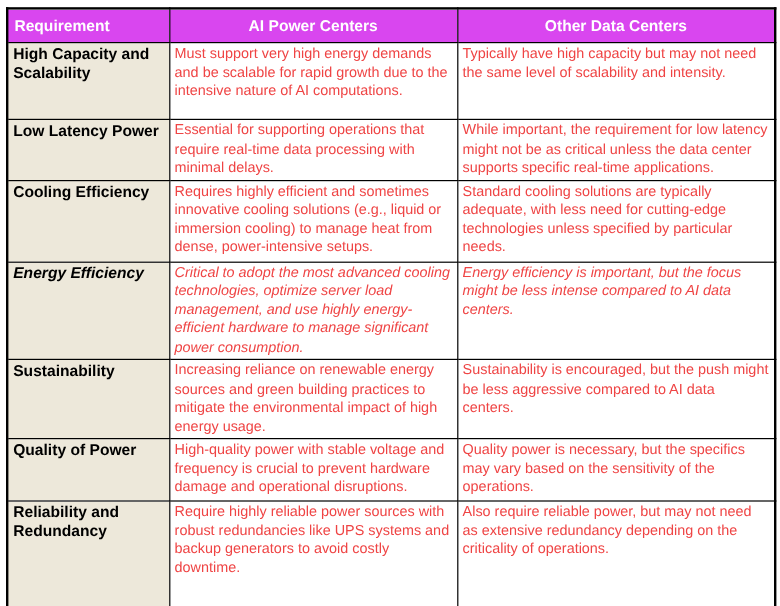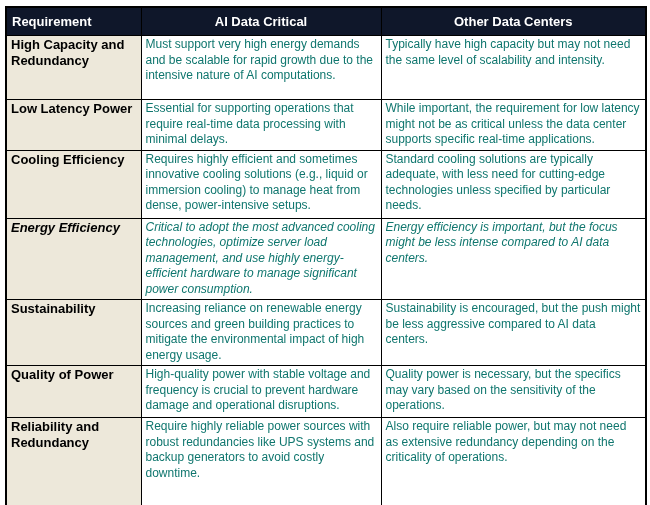--- a/index.html
+++ b/index.html
@@ -27,21 +27,21 @@
   table.compare col.c1 { width: 135px; }
   table.compare col.c2 { width: 240px; }
   table.compare col.c3 { width: 265px; }
   table.compare th, table.compare td {
     border: 1px solid #000000;
     vertical-align: top;
     padding: 1px 4px 2px 4px;
     overflow: hidden;
   }
   table.compare thead th {
-    background: #0f172a;
+    background: #d946ef;
     color: #ffffff;
     font-size: 13px;
     font-weight: bold;
     height: 27px;
     vertical-align: middle;
     text-align: center;
     padding-top: 0;
     padding-bottom: 0;
   }
   table.compare thead th.req-head {
@@ -50,45 +50,45 @@
   }
   td.req {
     background: #ede8da;
     color: #000000;
     font-size: 13px;
     font-weight: bold;
     line-height: 16px;
   }
   td.body-cell {
     background: #ffffff;
-    color: #0f766e;
+    color: #ef4444;
     font-size: 12px;
     line-height: 15.5px;
   }
 </style>
 </head>
 <body>
 
 <div class="page">
   <table class="compare">
     <colgroup>
       <col class="c1">
         <col class="c2">
         <col class="c3">
     </colgroup>
     <thead>
       <tr>
         <th class="req-head">Requirement</th>
-        <th>AI Data Critical</th>
+        <th>AI Power Centers</th>
         <th>Other Data Centers</th>
       </tr>
     </thead>
     <tbody>
       <tr style="height:64px;">
-        <td class="req">High Capacity and Redundancy</td>
+        <td class="req">High Capacity and Scalability</td>
         <td class="body-cell">Must support very high energy demands and be scalable for rapid growth due to the intensive nature of AI computations.</td>
         <td class="body-cell">Typically have high capacity but may not need the same level of scalability and intensity.</td>
       </tr>
       <tr style="height:47px;margin-top:24px;">
         <td class="req">Low Latency Power</td>
         <td class="body-cell">Essential for supporting operations that require real-time data processing with minimal delays.</td>
         <td class="body-cell">While important, the requirement for low latency might not be as critical unless the data center supports specific real-time applications.</td>
       </tr>
       <tr style="height:68px;margin-left:40px;">
         <td class="req">Cooling Efficiency</td>

